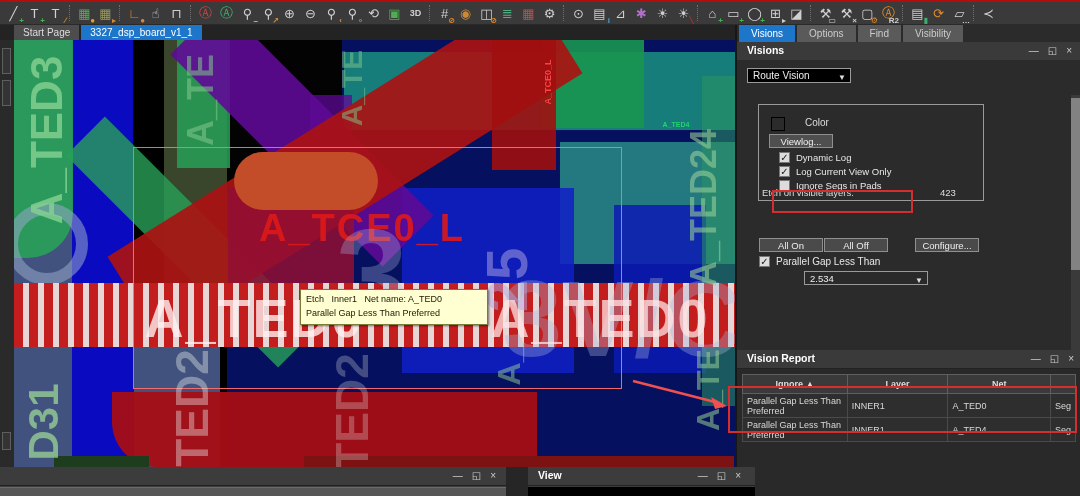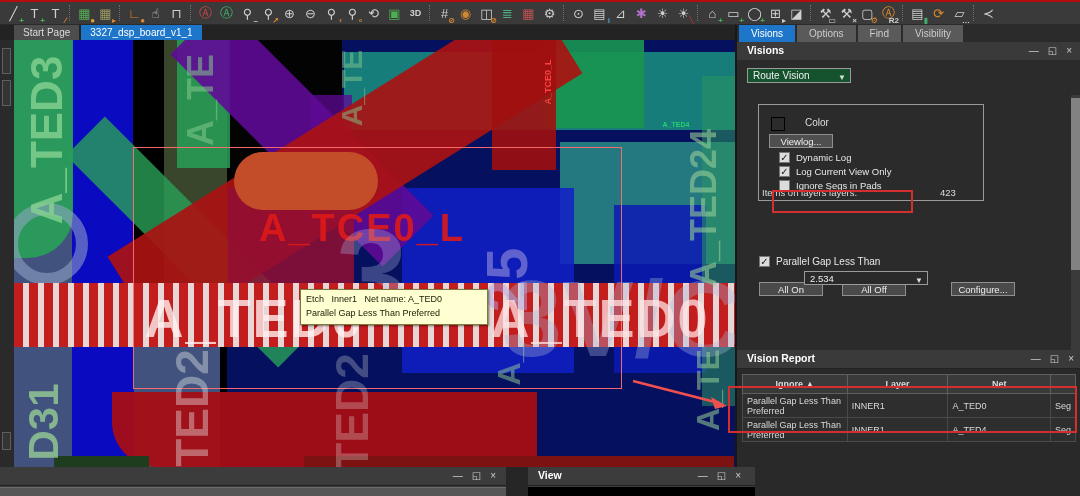--- a/index.html
+++ b/index.html
@@ -59,37 +59,37 @@
   #right-panel{position:absolute;left:735px;top:25px;width:345px;height:471px;background:#2b2b2b;border-left:2px solid #171717;box-sizing:border-box;}
   #rp-tabs{position:absolute;left:2px;top:0;height:17px;display:flex;gap:2px;}
   .rtab{height:17px;line-height:17px;font-size:10px;padding:0 12px;background:#5a5a5a;color:#ccc;}
   .rtab.active{background:#1d76c9;color:#fff;}
   .ptitle{position:absolute;left:0;right:0;height:18px;background:#3a3a3a;border-bottom:1px solid #222;}
   .ptitle .tt{position:absolute;left:10px;top:2px;font-size:10.5px;font-weight:bold;color:#fff;}
   .winbtns{position:absolute;right:8px;top:2px;display:flex;gap:9px;}
   .wbtn{font-size:10px;color:#ccc;line-height:14px;}
   #vis-title{top:17px;}
   #vis-content{position:absolute;left:0;top:35px;width:345px;height:290px;background:#2b2b2b;}
-  #route-dd{position:absolute;left:10px;top:8px;width:104px;height:15px;background:#14532d;border:1px solid #9a9a9a;
+  #route-dd{position:absolute;left:10px;top:8px;width:104px;height:15px;background:#000000;border:1px solid #9a9a9a;
      color:#eee;font-size:10px;line-height:14px;padding-left:5px;box-sizing:border-box;}
   .ddcaret{position:absolute;right:4px;top:2px;font-size:8px;color:#ddd;}
   #groupbox{position:absolute;left:21px;top:44px;width:224px;height:95px;border:1px solid #9a9a9a;}
   #swatch{position:absolute;left:12px;top:12px;width:12px;height:12px;border:1px solid #000;}
   #color-label{position:absolute;left:46px;top:12px;font-size:10px;color:#ddd;}
   #viewlog-btn{position:absolute;left:10px;top:29px;width:64px;height:14px;background:#4f4f4f;border:1px solid #8f8f8f;
      color:#eee;font-size:9.5px;text-align:center;line-height:13px;box-sizing:border-box;}
   #vis-checks{position:absolute;left:20px;top:45px;}
   .cbrow{height:14px;display:flex;align-items:center;gap:6px;}
   .cb{width:11px;height:11px;background:#dcdcdc;border:1px solid #777;box-sizing:border-box;
       font-size:10px;line-height:9px;text-align:center;color:#1a1a1a;font-weight:bold;}
   .cbl{font-size:9.5px;color:#e8e8e8;}
   #items-row{position:absolute;left:3px;top:82px;width:218px;font-size:9.5px;color:#ddd;}
   #items-val{position:absolute;left:178px;top:0;}
   #lcv-hl{position:absolute;left:35px;top:130px;width:137px;height:19px;border:2px solid #d42e2e;pointer-events:none;}
-  #vis-btns{position:absolute;left:22px;top:178px;display:flex;gap:19px;margin-top:44px;}
+  #vis-btns{position:absolute;left:22px;top:178px;display:flex;gap:1px;}
   .vbtn{width:64px;height:14px;background:#4a4a4a;border:1px solid #8f8f8f;color:#eee;font-size:9.5px;
         text-align:center;line-height:13px;box-sizing:border-box;}
   .vbtn.cfg{margin-left:26px;}
   #pg-row{position:absolute;left:22px;top:196px;display:flex;align-items:center;gap:6px;}
   #gap-dd{position:absolute;left:67px;top:211px;width:124px;height:14px;background:#2a2a2a;border:1px solid #9a9a9a;
      color:#eee;font-size:9.5px;line-height:13px;padding-left:5px;box-sizing:border-box;}
   #vscroll{position:absolute;left:334px;top:35px;width:9px;height:290px;background:#3a3a3a;}
   #vthumb{position:absolute;left:0;top:3px;width:9px;height:172px;background:#828282;}
   #vision-report{position:absolute;left:0;top:325px;width:345px;height:146px;background:#292929;}
   #vr-title{top:0;}
@@ -375,21 +375,21 @@
             <div class="cbrow">
               <span class="cb">✓</span>
               <span class="cbl">Log Current View Only</span>
             </div>
             <div class="cbrow">
               <span class="cb"></span>
               <span class="cbl">Ignore Segs in Pads</span>
             </div>
           </div>
         <div id="items-row">
-          <span>Items on layers layers:</span>
+          <span>Etch on visible layers:</span>
           <span id="items-val">423</span>
         </div>
       </div>
 
       <div id="lcv-hl"></div>
 
       <div id="vis-btns">
           <div class="vbtn">All On</div>
           <div class="vbtn">All Off</div>
           <div class="vbtn cfg">Configure...</div>

